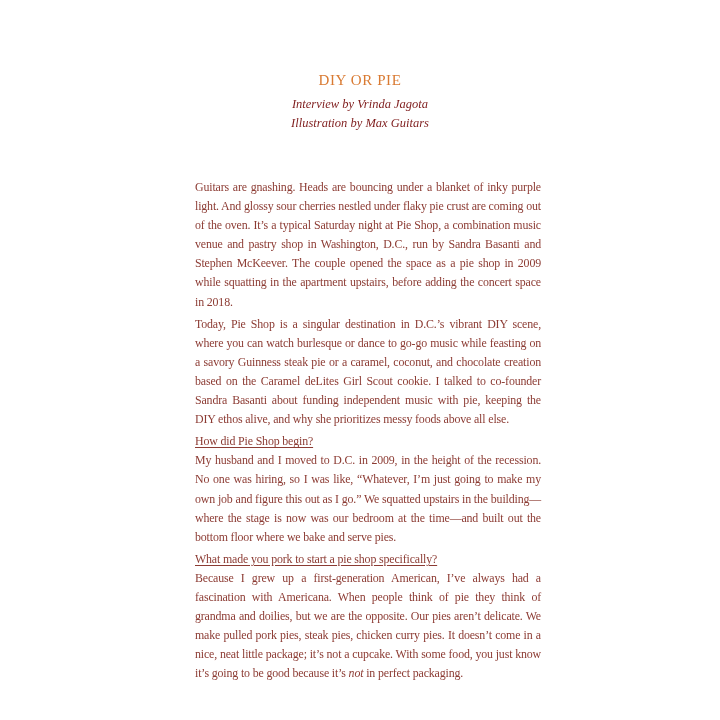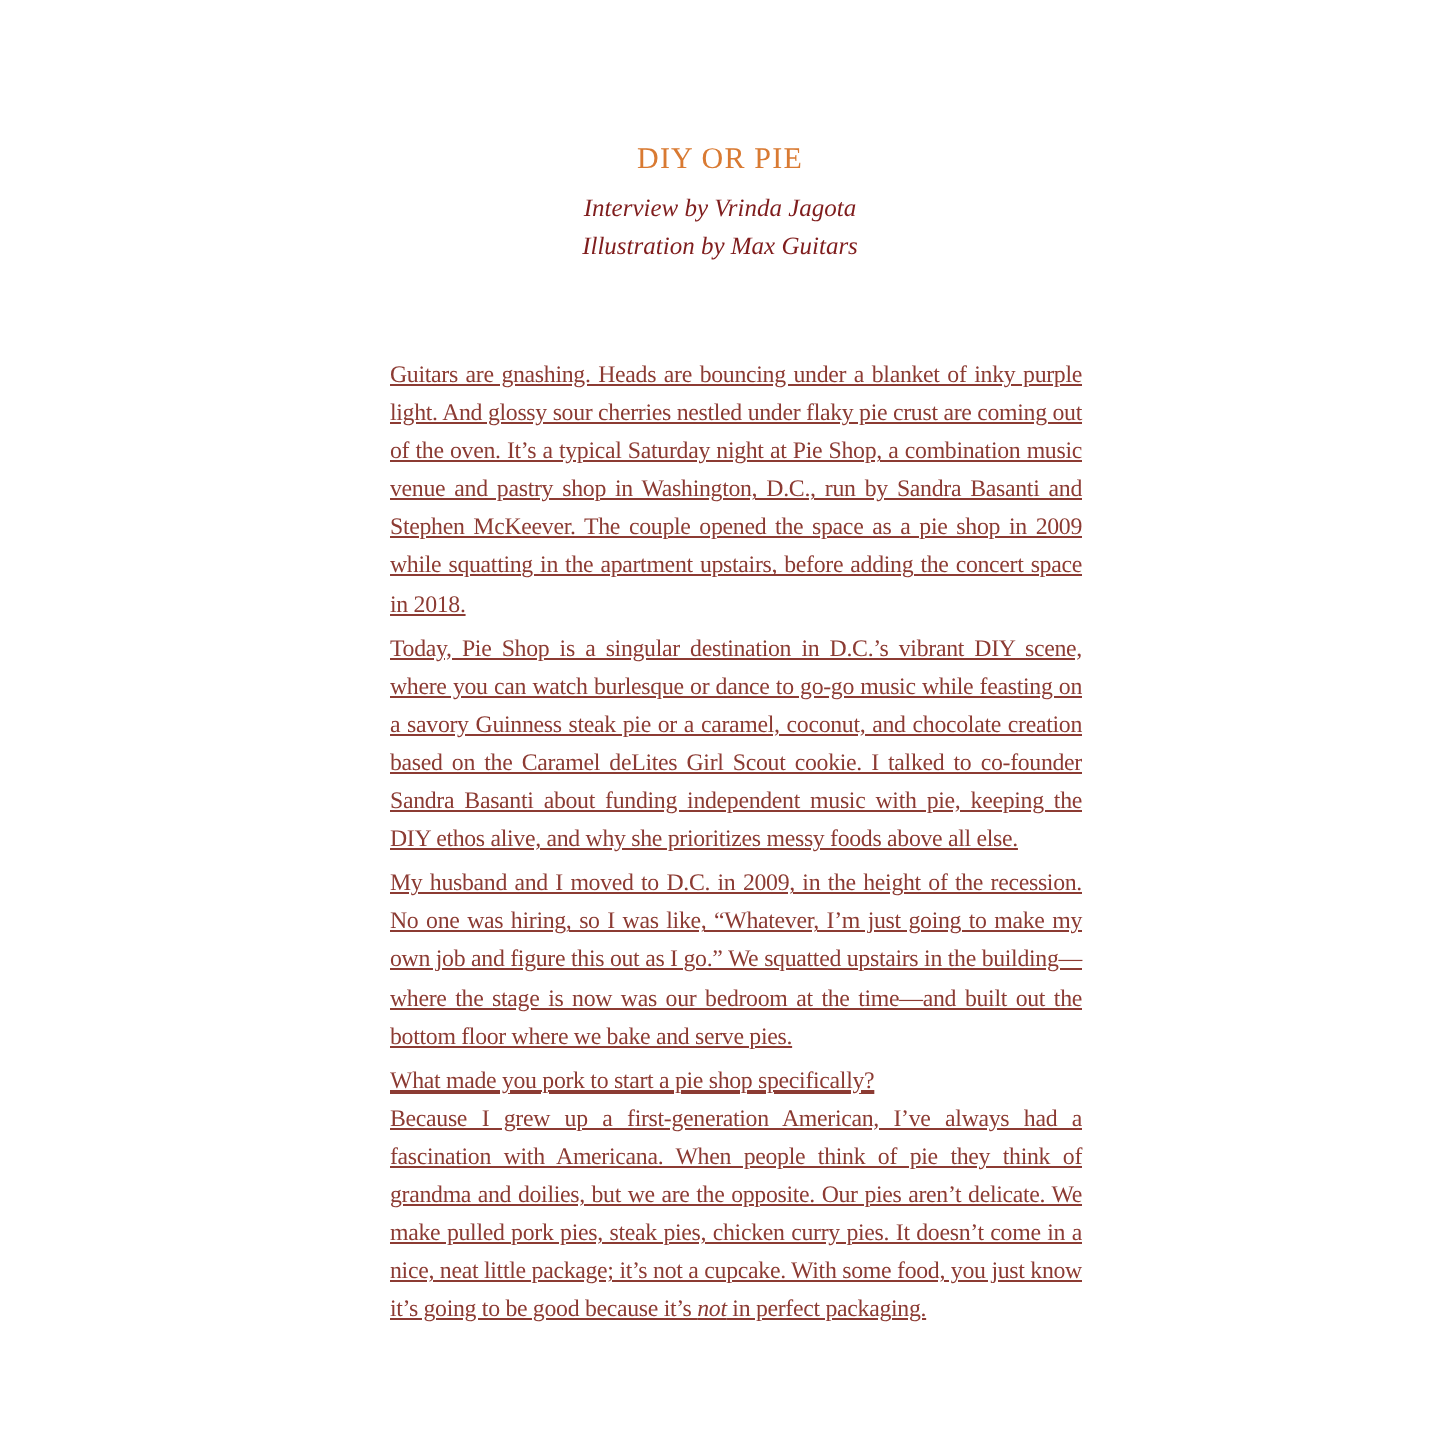--- a/index.html
+++ b/index.html
@@ -50,21 +50,20 @@
       width: 346px;
       color: #8c3b33;
       font-size: 11.9px;
       line-height: 19.1px;
       text-align: justify;
       text-align-last: left;
       letter-spacing: -0.15px;
     }
     .article p {
       margin: 0;
-      text-decoration: underline;
     }
     .article p.gap {
       margin-top: 3px;
     }
     .question {
       text-decoration: underline;
       text-decoration-thickness: 1px;
       text-underline-offset: 2px;
       display: block;
     }
@@ -79,20 +78,21 @@
     <h1 class="title">DIY OR PIE</h1>
     <p class="byline first">Interview by Vrinda Jagota</p>
     <p class="byline">Illustration by Max Guitars</p>
   </div>
 
   <div class="article">
     <p>Guitars are gnashing. Heads are bouncing under a blanket of inky purple light. And glossy sour cherries nestled under flaky pie crust are coming out of the oven. It’s a typical Saturday night at Pie Shop, a combination music venue and pastry shop in Washington, D.C., run by Sandra Basanti and Stephen McKeever. The couple opened the space as a pie shop in 2009 while squatting in the apartment upstairs, before adding the concert space in 2018.</p>
     <p class="gap">Today, Pie Shop is a singular destination in D.C.’s vibrant DIY scene, where you can watch burlesque or dance to go-go music while feasting on a savory Guinness steak pie or a caramel, coconut, and chocolate creation based on the Caramel deLites Girl Scout cookie. I talked to co-founder Sandra Basanti about funding independent music with pie, keeping the DIY ethos alive, and why she prioritizes messy foods above all else.</p>
 
     <p class="gap">
+      <span class="question">How did Pie Shop begin?</span>
       <span>My husband and I moved to D.C. in 2009, in the height of the recession. No one was hiring, so I was like, “Whatever, I’m just going to make my own job and figure this out as I go.” We squatted upstairs in the building—where the stage is now was our bedroom at the time—and built out the bottom floor where we bake and serve pies.</span>
     </p>
 
     <p class="gap">
       <span class="question">What made you pork to start a pie shop specifically?</span>
       <span>Because I grew up a first-generation American, I’ve always had a fascination with Americana. When people think of pie they think of grandma and doilies, but we are the opposite. Our pies aren’t delicate. We make pulled pork pies, steak pies, chicken curry pies. It doesn’t come in a nice, neat little package; it’s not a cupcake. With some food, you just know it’s going to be good because it’s </span><span class="em">not</span><span> in perfect packaging.</span>
     </p>
 
   </div>
 

